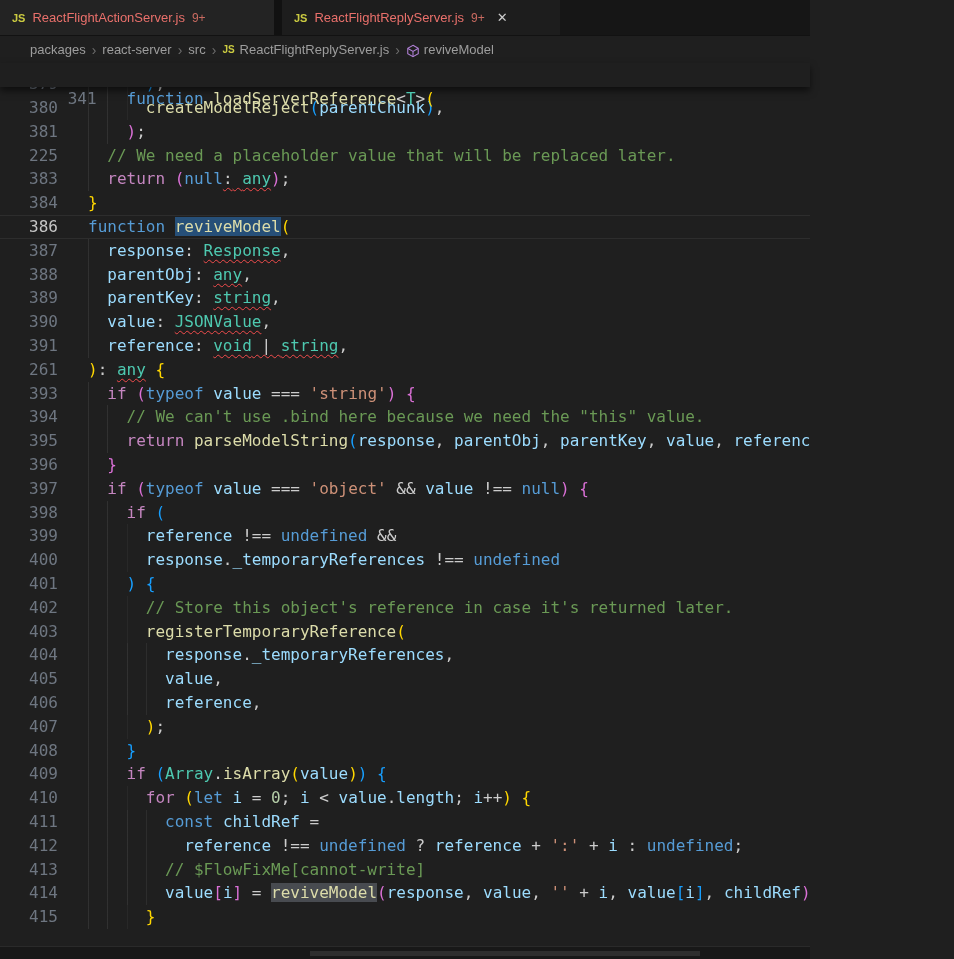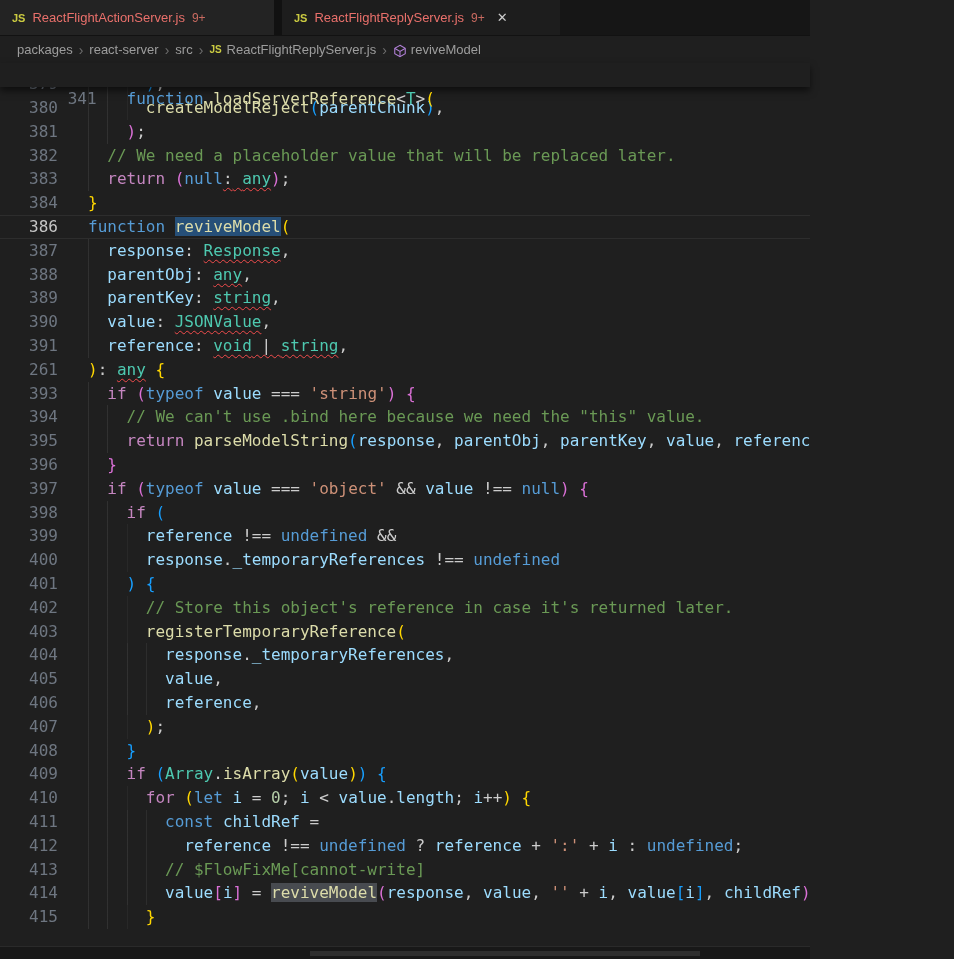--- a/index.html
+++ b/index.html
@@ -15,21 +15,21 @@
   .tab-divider { width:8px; background:#111111; }
   .tab.active { width:278px; background:#1d1d1d; }
   .jsicon { font-weight:bold; font-size:11px; color:#cbcb41; margin-right:7px;
     font-family:"Liberation Sans", sans-serif; letter-spacing:0; }
   .tab-title { color:#e9706b; white-space:nowrap; }
   .tab-badge { color:#c96a60; margin-left:7px; font-size:12px; }
   .tab-close { color:#cccccc; margin-left:12px; font-size:13px; cursor:pointer; }
 
   
   .breadcrumb { position:absolute; top:36px; left:0; right:0; height:27px; background:#1f1f1f;
-    display:flex; align-items:center; padding-left:17px; font-size:13px; color:#9d9d9d; }
+    display:flex; align-items:center; padding-left:30px; font-size:13px; color:#9d9d9d; }
   .crumb { white-space:nowrap; }
   .crumb-sep { color:#6e6e6e; margin:0 6px; font-size:14px; }
   .bc-js { font-weight:bold; font-size:10px; color:#cbcb41; margin-right:5px; }
   .methodicon { display:inline-block; width:14px; height:14px; margin:0 4px -2px 0; }
 
   
   .sticky { position:absolute; top:63px; left:0; right:0; height:24px; background:#1f1f1f;
     z-index:6; box-shadow:0 4px 7px rgba(0,0,0,0.55); line-height:24px;
     font-family:"DejaVu Sans Mono", monospace; font-size:16px; white-space:pre; }
   .sticky .ln { line-height:24px; }
@@ -106,21 +106,21 @@
 
   <div class="sticky">
     <span class="ln">341</span><span class="code" id="sticky-code"><span class="tk-kw">function</span><span class="tk-pl"> </span><span class="tk-fn">loadServerReference</span><span class="tk-pl">&lt;</span><span class="tk-ty">T</span><span class="tk-pl">&gt;</span><span class="tk-b1">(</span></span>
   </div>
 
   <div class="code-area">
     <div id="rows" style="margin-top:-14.8px;">
         <div class="row"><span class="ln">379</span><span class="code" style="background-image: repeating-linear-gradient(to right, rgba(255, 255, 255, 0.08) 0px, rgba(255, 255, 255, 0.08) 1px, transparent 1px, transparent 19.27px); background-size: 39.54px 100%;">      <span class="tk-b3">)</span><span class="tk-pl">,</span></span></div>
         <div class="row"><span class="ln">380</span><span class="code" style="background-image: repeating-linear-gradient(to right, rgba(255, 255, 255, 0.08) 0px, rgba(255, 255, 255, 0.08) 1px, transparent 1px, transparent 19.27px); background-size: 39.54px 100%;">      <span class="tk-fn">createModelReject</span><span class="tk-b3">(</span><span class="tk-v">parentChunk</span><span class="tk-b3">)</span><span class="tk-pl">,</span></span></div>
         <div class="row"><span class="ln">381</span><span class="code" style="background-image: repeating-linear-gradient(to right, rgba(255, 255, 255, 0.08) 0px, rgba(255, 255, 255, 0.08) 1px, transparent 1px, transparent 19.27px); background-size: 20.27px 100%;">    <span class="tk-b2">)</span><span class="tk-pl">;</span></span></div>
-        <div class="row"><span class="ln">382</span><span class="code" style="background-image: repeating-linear-gradient(to right, rgba(255, 255, 255, 0.08) 0px, rgba(255, 255, 255, 0.08) 1px, transparent 1px, transparent 19.27px); background-size: 1px 100%;">  <span class="tk-c">// We need a placeholder value that will be replaced later.</span></span></div>
+        <div class="row"><span class="ln">225</span><span class="code" style="background-image: repeating-linear-gradient(to right, rgba(255, 255, 255, 0.08) 0px, rgba(255, 255, 255, 0.08) 1px, transparent 1px, transparent 19.27px); background-size: 1px 100%;">  <span class="tk-c">// We need a placeholder value that will be replaced later.</span></span></div>
         <div class="row"><span class="ln">383</span><span class="code" style="background-image: repeating-linear-gradient(to right, rgba(255, 255, 255, 0.08) 0px, rgba(255, 255, 255, 0.08) 1px, transparent 1px, transparent 19.27px); background-size: 1px 100%;">  <span class="tk-ct">return</span><span class="tk-pl"> </span><span class="tk-b2">(</span><span class="tk-kw">null</span><span class="tk-pl sq">:</span><span class="tk-pl sq"> </span><span class="tk-ty sq">any</span><span class="tk-b2">)</span><span class="tk-pl">;</span></span></div>
         <div class="row"><span class="ln">384</span><span class="code"><span class="tk-b1">}</span></span></div>
         <div class="row current"><span class="ln">386</span><span class="code"><span class="tk-kw">function</span><span class="tk-pl"> </span><span class="tk-fn sel">reviveModel</span><span class="tk-b1">(</span></span></div>
         <div class="row"><span class="ln">387</span><span class="code" style="background-image: repeating-linear-gradient(to right, rgba(255, 255, 255, 0.08) 0px, rgba(255, 255, 255, 0.08) 1px, transparent 1px, transparent 19.27px); background-size: 1px 100%;">  <span class="tk-v">response</span><span class="tk-pl">: </span><span class="tk-ty sq">Response</span><span class="tk-pl">,</span></span></div>
         <div class="row"><span class="ln">388</span><span class="code" style="background-image: repeating-linear-gradient(to right, rgba(255, 255, 255, 0.08) 0px, rgba(255, 255, 255, 0.08) 1px, transparent 1px, transparent 19.27px); background-size: 1px 100%;">  <span class="tk-v">parentObj</span><span class="tk-pl">: </span><span class="tk-ty sq">any</span><span class="tk-pl">,</span></span></div>
         <div class="row"><span class="ln">389</span><span class="code" style="background-image: repeating-linear-gradient(to right, rgba(255, 255, 255, 0.08) 0px, rgba(255, 255, 255, 0.08) 1px, transparent 1px, transparent 19.27px); background-size: 1px 100%;">  <span class="tk-v">parentKey</span><span class="tk-pl">: </span><span class="tk-ty sq">string</span><span class="tk-pl">,</span></span></div>
         <div class="row"><span class="ln">390</span><span class="code" style="background-image: repeating-linear-gradient(to right, rgba(255, 255, 255, 0.08) 0px, rgba(255, 255, 255, 0.08) 1px, transparent 1px, transparent 19.27px); background-size: 1px 100%;">  <span class="tk-v">value</span><span class="tk-pl">: </span><span class="tk-ty sq">JSONValue</span><span class="tk-pl">,</span></span></div>
         <div class="row"><span class="ln">391</span><span class="code" style="background-image: repeating-linear-gradient(to right, rgba(255, 255, 255, 0.08) 0px, rgba(255, 255, 255, 0.08) 1px, transparent 1px, transparent 19.27px); background-size: 1px 100%;">  <span class="tk-v">reference</span><span class="tk-pl">: </span><span class="tk-ty sq">void</span><span class="tk-pl sq"> | </span><span class="tk-ty sq">string</span><span class="tk-pl">,</span></span></div>
         <div class="row"><span class="ln">261</span><span class="code"><span class="tk-b1">)</span><span class="tk-pl">: </span><span class="tk-ty sq">any</span><span class="tk-pl"> </span><span class="tk-b1">{</span></span></div>
         <div class="row"><span class="ln">393</span><span class="code" style="background-image: repeating-linear-gradient(to right, rgba(255, 255, 255, 0.08) 0px, rgba(255, 255, 255, 0.08) 1px, transparent 1px, transparent 19.27px); background-size: 1px 100%;">  <span class="tk-ct">if</span><span class="tk-pl"> </span><span class="tk-b2">(</span><span class="tk-kw">typeof</span><span class="tk-pl"> </span><span class="tk-v">value</span><span class="tk-pl"> === </span><span class="tk-s">'string'</span><span class="tk-b2">)</span><span class="tk-pl"> </span><span class="tk-b2">{</span></span></div>

